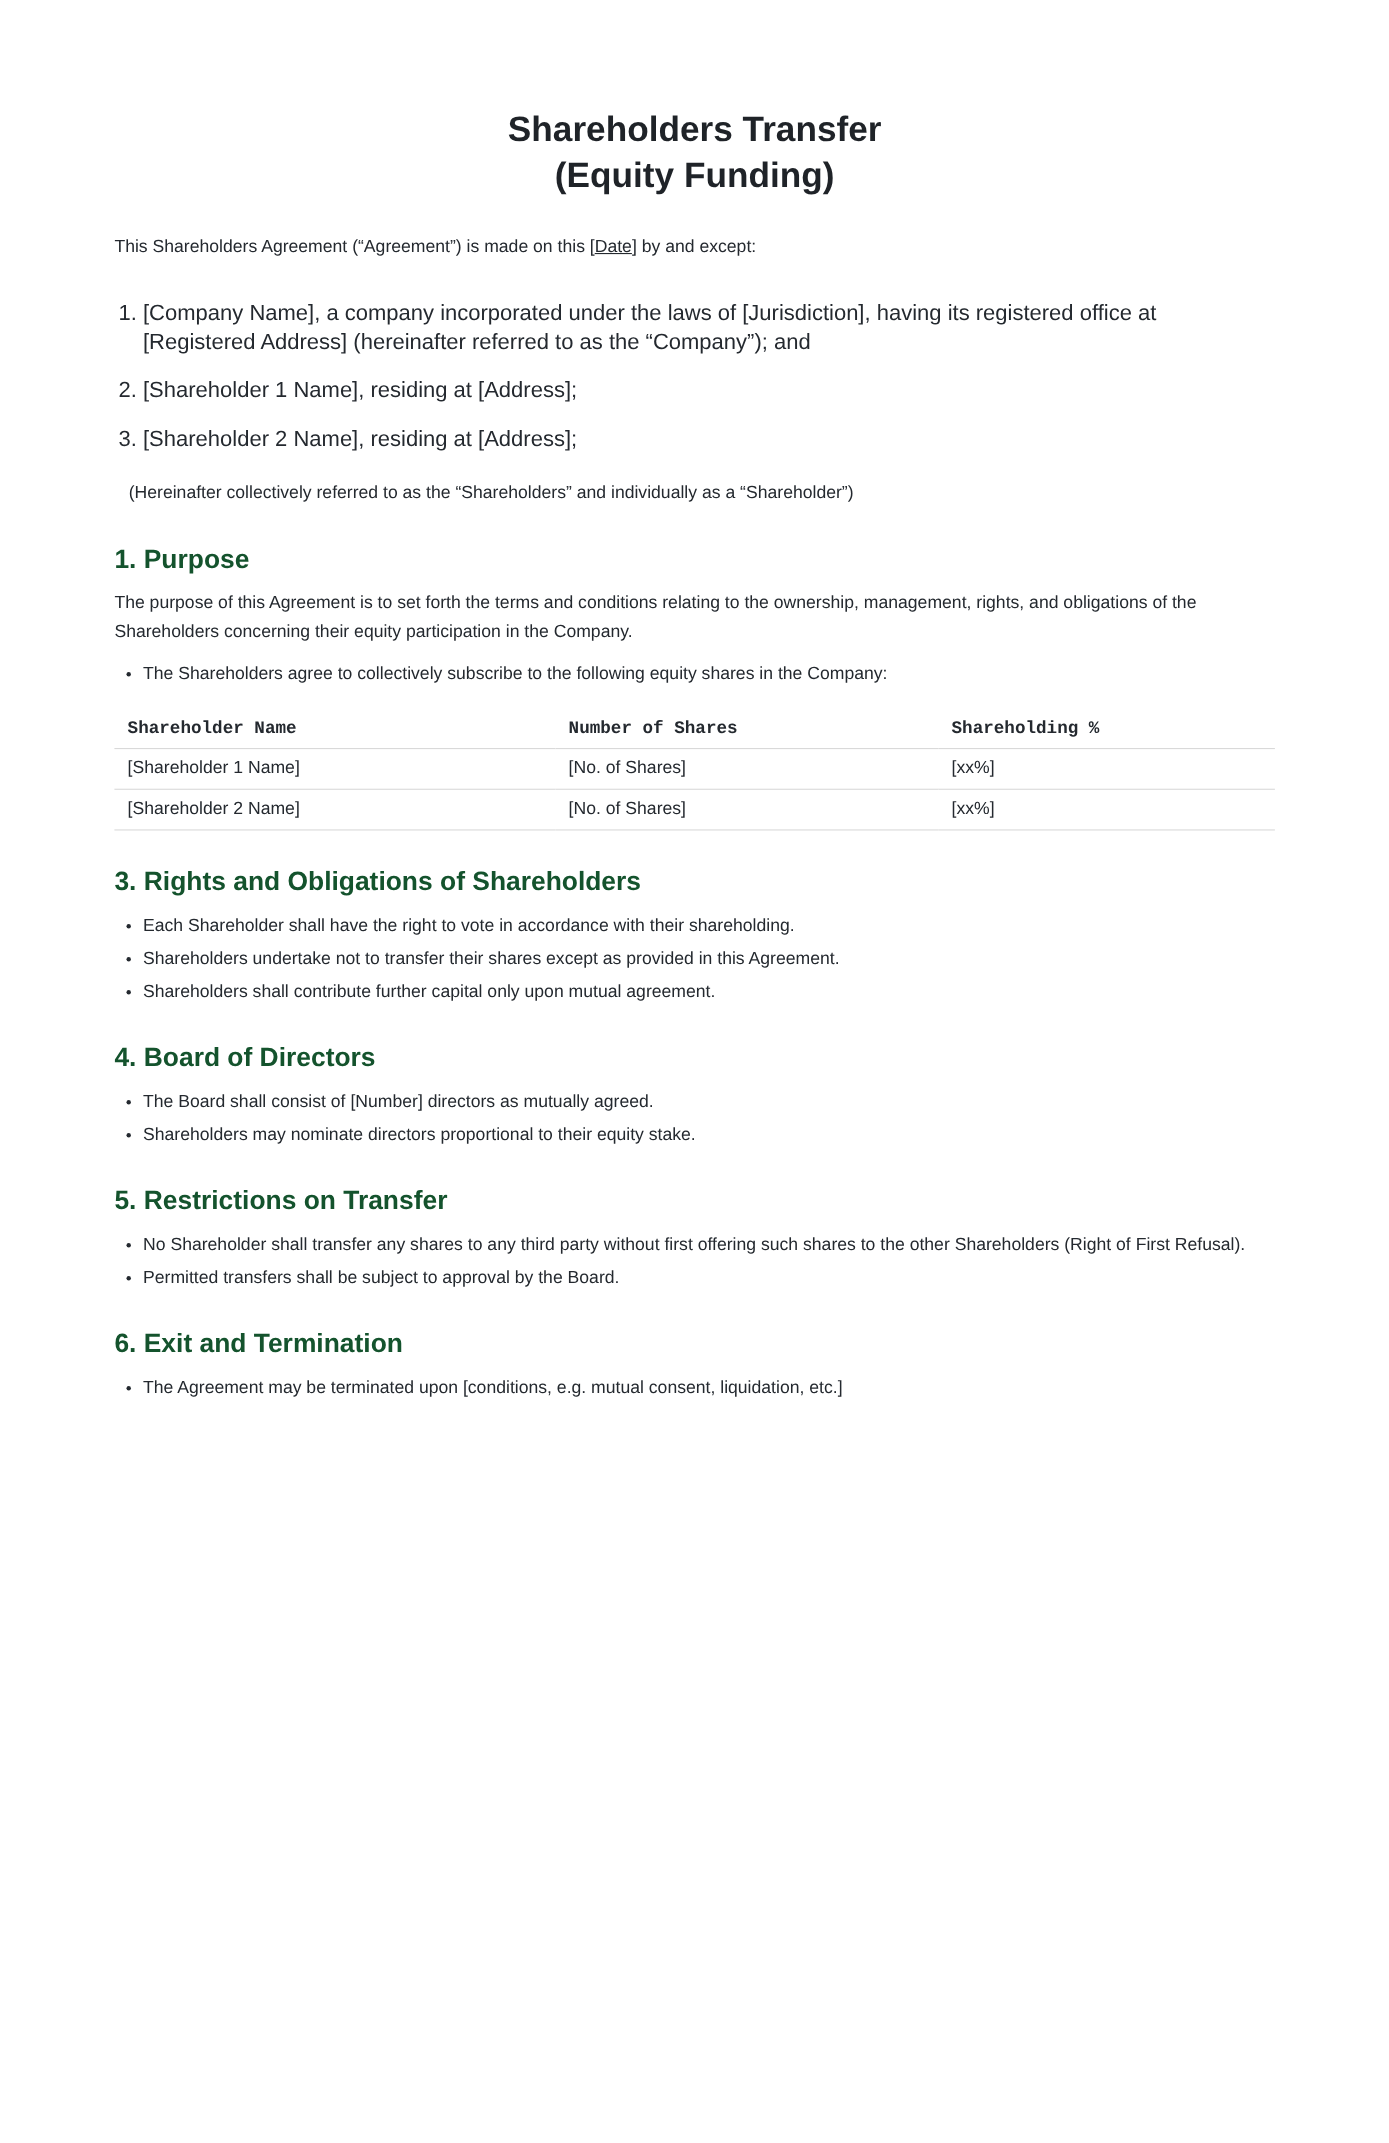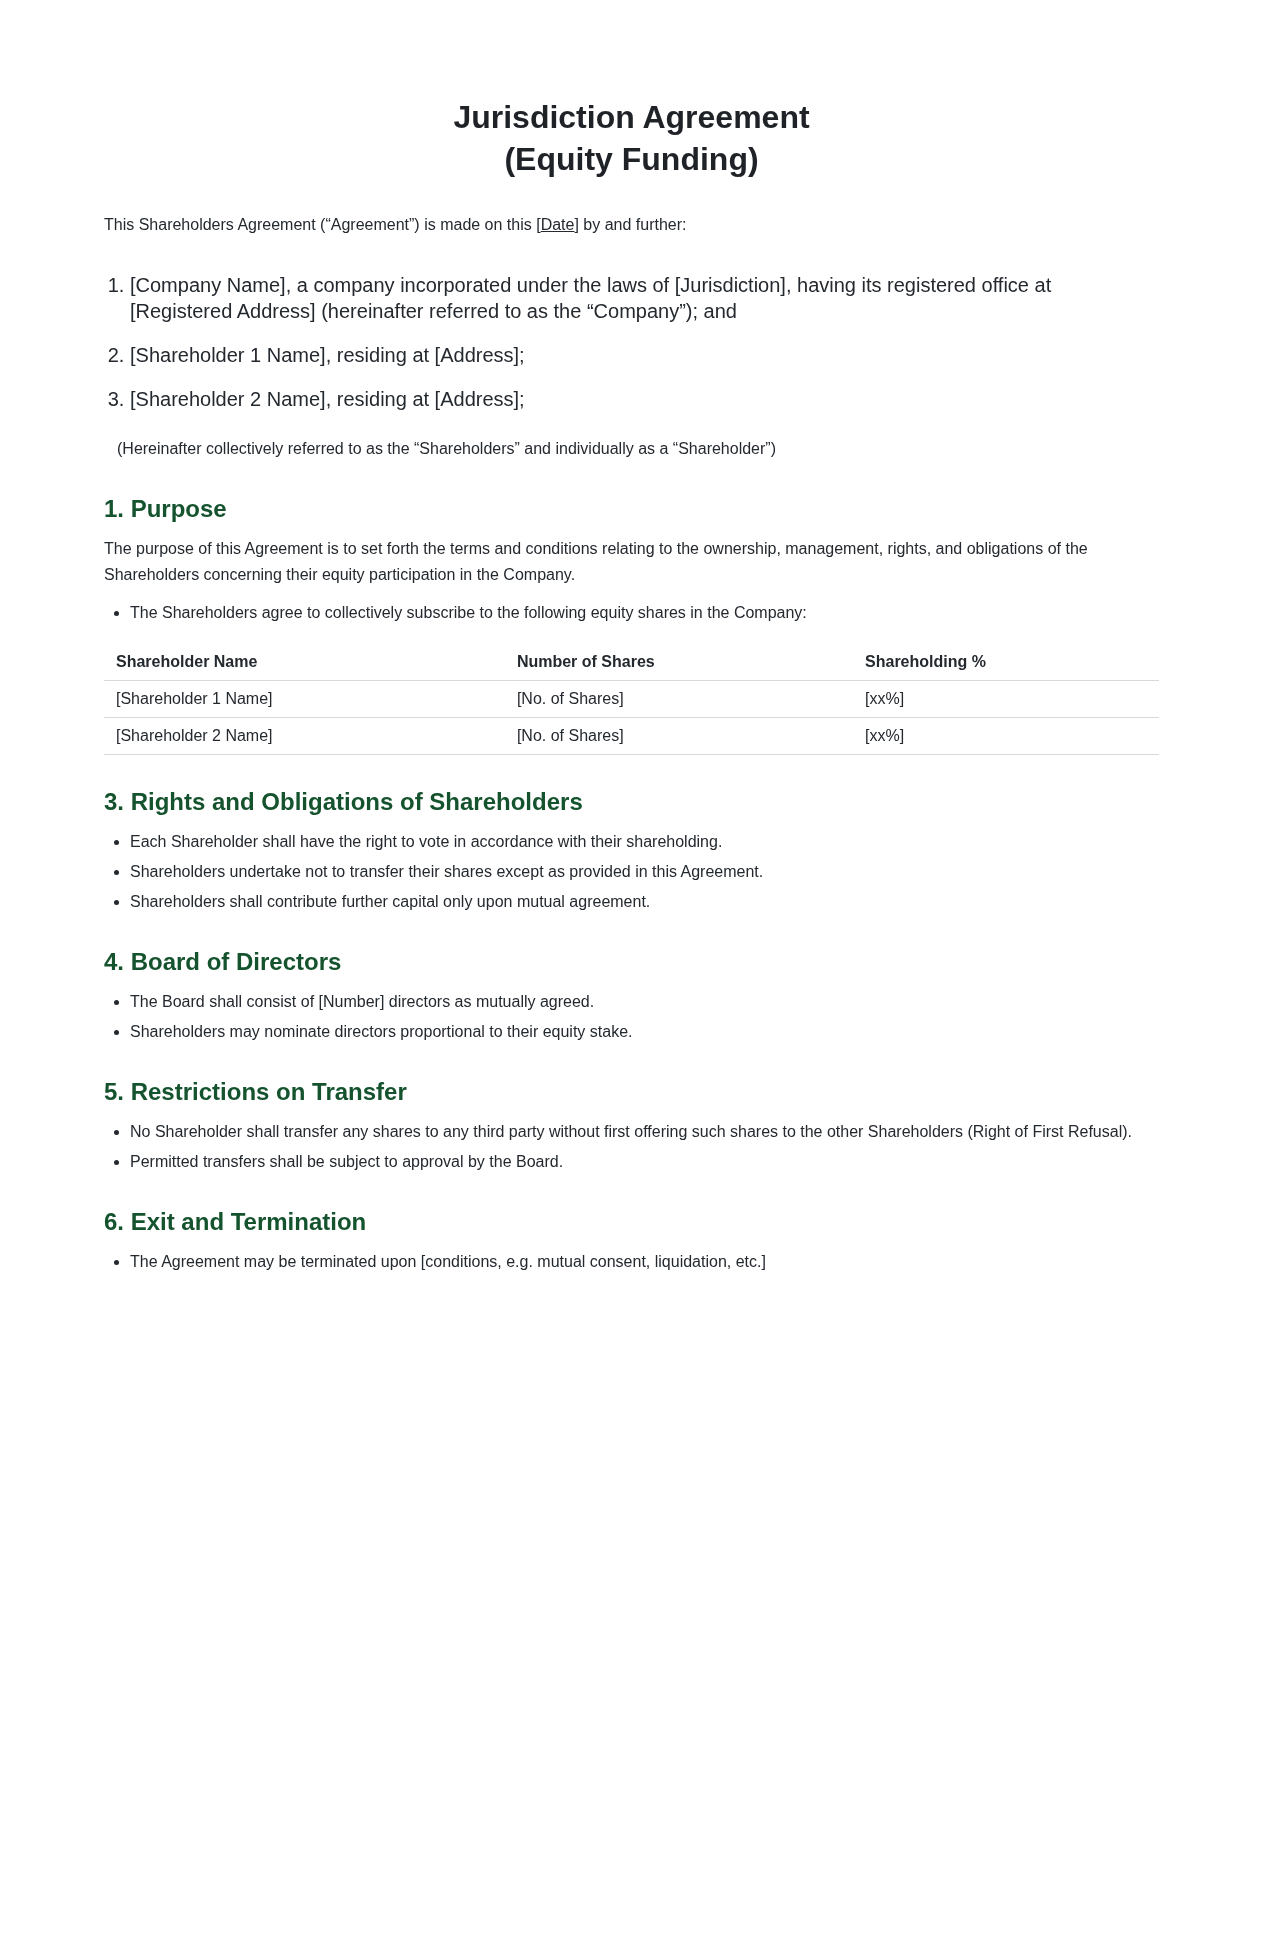--- a/index.html
+++ b/index.html
@@ -74,36 +74,36 @@
     width: 100%;
     border-collapse: collapse;
     font-size: 16px;
   }
   table.share-table th, table.share-table td {
     text-align: left;
     padding: 8px 12px;
     line-height: 20px;
     border-bottom: 1px solid #d9d9d9;
   }
-  table.share-table th { font-weight: 700; }
+  table.share-table th { font-weight: 700; font-family: Liberation Mono, monospace; }
   .col-name  { width: 38%; }
   .col-num   { width: 33%; }
   .col-pct   { width: 29%; }
 </style>
 </head>
 <body>
 
 <div class="doc">
 
   <h1 class="doc-title">
-    <span>Jurisdiction Agreement</span><br>
+    <span>Shareholders Transfer</span><br>
     <span>(Equity Funding)</span>
   </h1>
 
-  <p class="intro"><b>This Shareholders Agreement (“Agreement”)</b><span> is made on this </span><span>[</span><span class="date-link">Date</span><span>]</span><span> by and further:</span></p>
+  <p class="intro"><b>This Shareholders Agreement (“Agreement”)</b><span> is made on this </span><span>[</span><span class="date-link">Date</span><span>]</span><span> by and except:</span></p>
 
   <ol class="parties">
     <li class="party"><b>[Company Name]</b><span>, a company incorporated under the laws of [Jurisdiction], having its registered office at [Registered Address] (hereinafter referred to as the “Company”); and</span></li>
     <li class="party"><b>[Shareholder 1 Name]</b><span>, residing at [Address];</span></li>
     <li class="party"><b>[Shareholder 2 Name]</b><span>, residing at [Address];</span></li>
   </ol>
 
   <p class="note">(Hereinafter collectively referred to as the “Shareholders” and individually as a “Shareholder”)</p>
 
   <h2 class="sec-heading">1. Purpose</h2>

